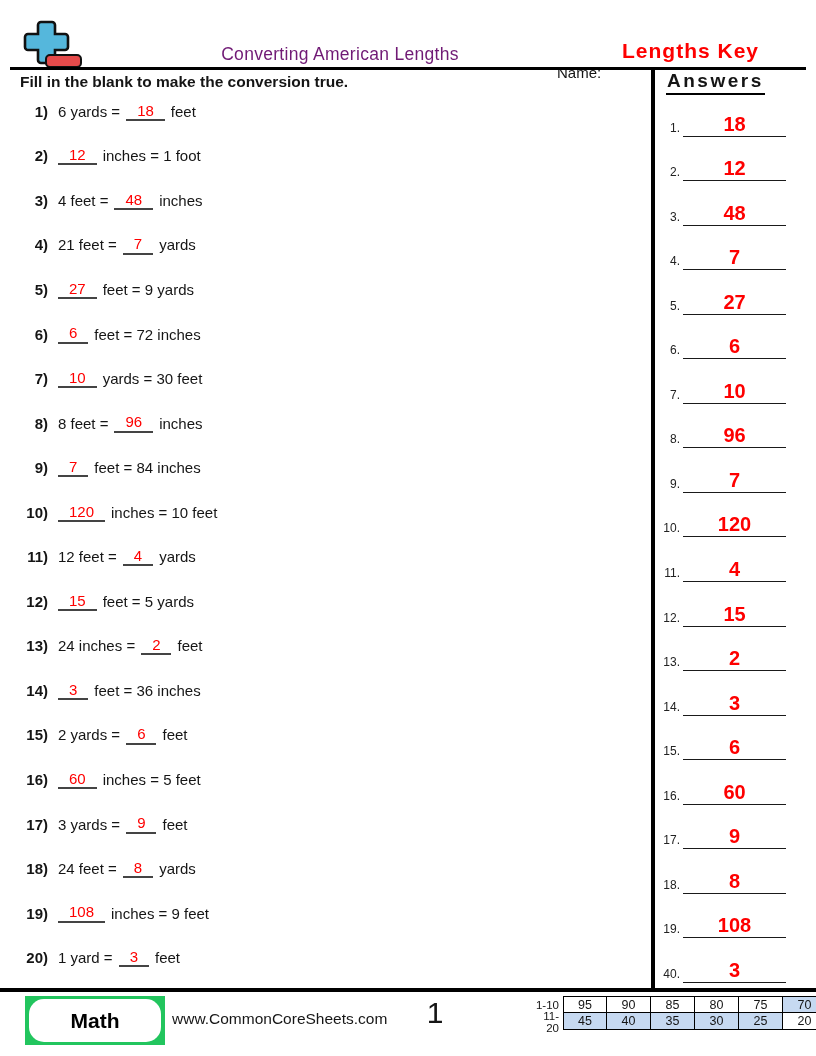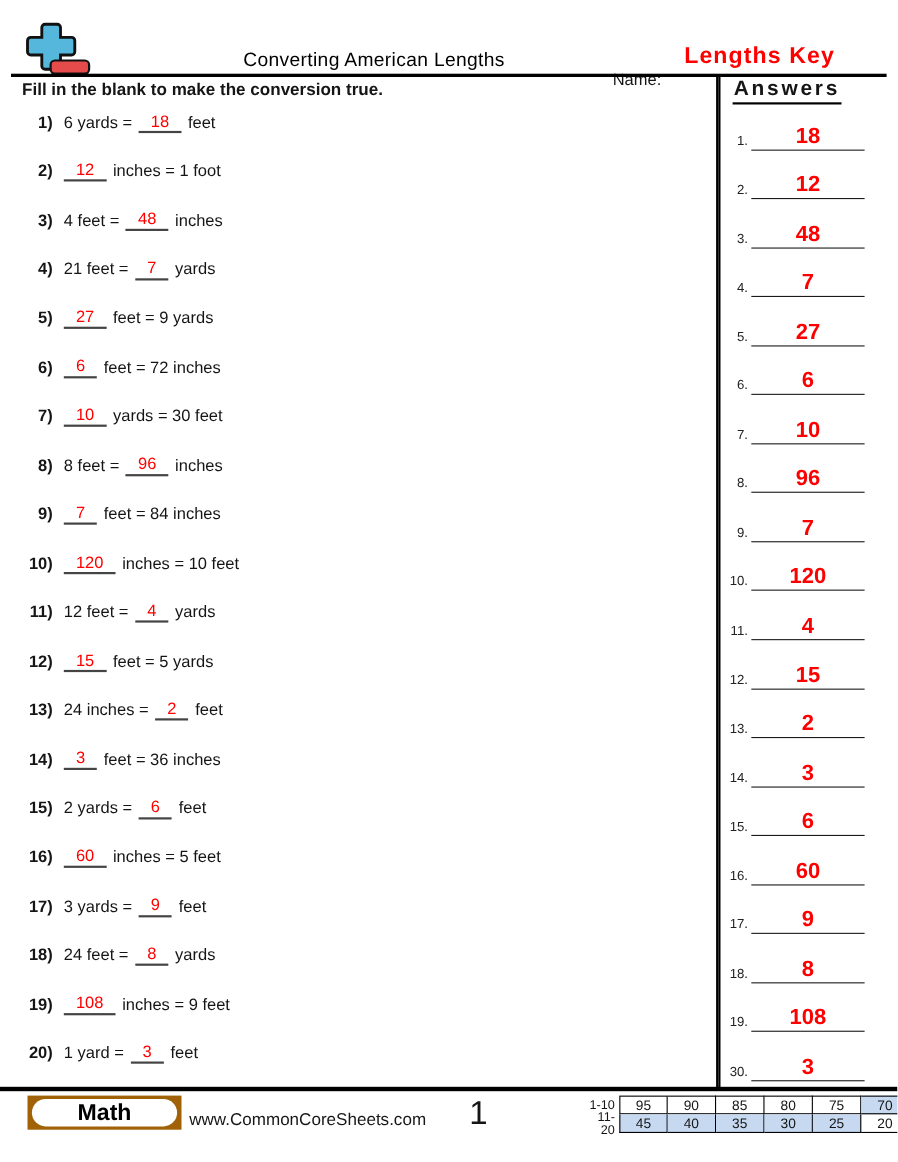--- a/index.html
+++ b/index.html
@@ -6,21 +6,21 @@
   html,body { background:#fff; }
   body { font-family:"Liberation Sans","DejaVu Sans",sans-serif; color:#151515; }
   .page { position:relative; width:816px; height:1056px; background:#fff; overflow:hidden; }
 
   
   .logo { position:absolute; left:23px; top:20px; width:60px; height:48px; }
   .logo svg { position:absolute; left:0; top:0; }
   .logo .minus { position:absolute; left:22px; top:34px; width:37px; height:14px;
                  border:2.5px solid #111; border-radius:5px; }
   .title { position:absolute; left:30px; top:44px; width:620px; text-align:center;
-           font-size:17.5px; letter-spacing:0.3px; color:#000000; }
+           font-size:17.5px; letter-spacing:0.3px; color:#701a75; }
   .name-label { position:absolute; left:557px; top:64px; font-size:15px; }
   .name-value { position:absolute; left:622px; top:39px; font-size:21px; font-weight:bold;
                 letter-spacing:1px; color:var(--red); }
   .hrule { position:absolute; left:10px; right:10px; top:67px; height:3.2px; background:#000; }
 
   .instruction { position:absolute; left:20px; top:73px; font-size:15.5px; font-weight:bold; }
 
   
   .problems { position:absolute; left:18px; top:89px; width:600px; }
   .prow { height:44.55px; display:flex; align-items:center; font-size:15px; }
@@ -40,21 +40,21 @@
                         border-bottom:2.5px solid #000; padding:0 1px 1px 1px; }
   .alist { position:absolute; left:656px; top:92px; width:156px; }
   .aitem { height:44.55px; display:flex; align-items:flex-end; }
   .anum { width:24px; text-align:right; font-size:12px; color:#222; padding-bottom:2px; flex:none; }
   .aline { flex:1; margin-left:3px; margin-right:26px; border-bottom:1.6px solid #1a1a1a;
            text-align:center; font-size:20px; font-weight:bold; color:var(--red);
            line-height:1.1; padding-bottom:1px; }
 
   
   .frule { position:absolute; left:0; right:0; top:988px; height:3.5px; background:#000; }
-  .badge { position:absolute; left:25px; top:996px; width:140px; height:31px; background:#a16207; }
+  .badge { position:absolute; left:25px; top:996px; width:140px; height:49px; background:#22c55e; }
   .badge-pill { position:absolute; left:4px; top:3px; right:4px; bottom:3px; background:#fff;
                 border-radius:15px; display:flex; align-items:center; justify-content:center;
                 font-size:21px; font-weight:bold; color:#000; }
   .site { position:absolute; left:172px; top:1010px; font-size:15.5px; color:#161616; }
   .pageno { position:absolute; left:395px; top:996px; width:80px; text-align:center; font-size:30px; }
 
   .gtable { position:absolute; left:531px; top:996px; font-size:12.5px; }
   .grow { display:flex; height:17px; }
   .glabel { width:32px; text-align:right; padding-right:4px; font-size:11.5px;
             display:flex; align-items:center; justify-content:flex-end; flex:none; }
@@ -321,21 +321,21 @@
     <span class="anum">18.</span>
     <span class="aline">8</span>
   </div>
 
   <div class="aitem">
     <span class="anum">19.</span>
     <span class="aline">108</span>
   </div>
 
   <div class="aitem">
-    <span class="anum">30.</span>
+    <span class="anum">40.</span>
     <span class="aline">3</span>
   </div>
 </div>
 
   <div class="frule"></div>
   <div class="badge">
     <div class="badge-pill">Math</div>
   </div>
   <div class="site">www.CommonCoreSheets.com</div>
   <div class="pageno">1</div>

